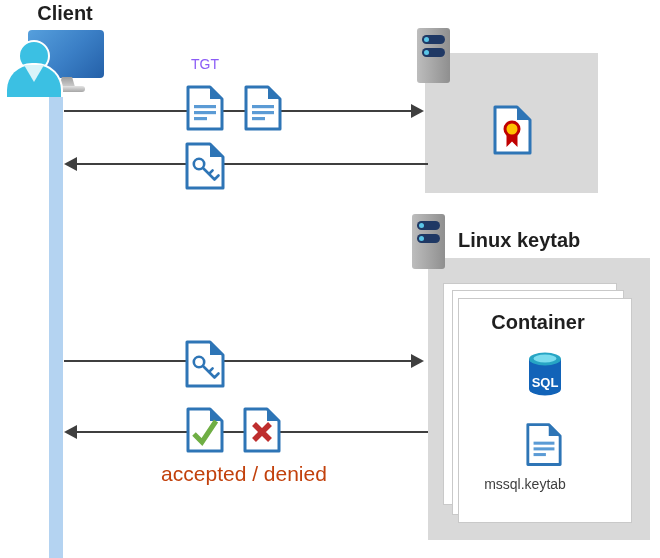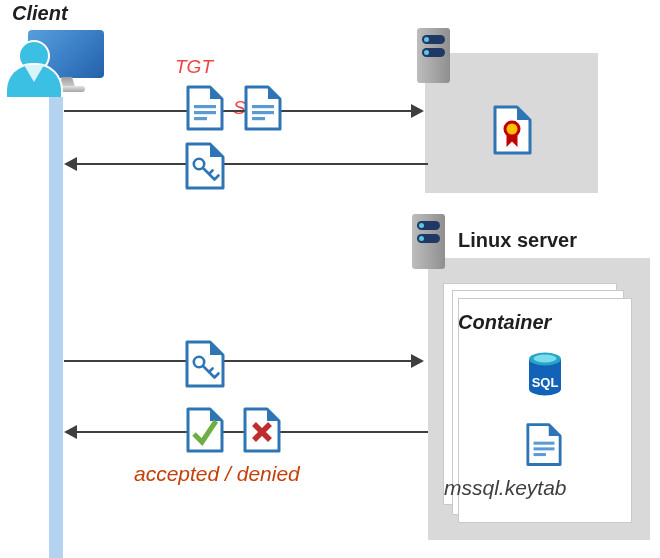--- a/index.html
+++ b/index.html
@@ -2,22 +2,22 @@
 <html><head>
 <meta charset="utf-8">
 <style>
   html,body{margin:0;padding:0;background:#fff;}
   #stage{
     position:relative;width:660px;height:558px;overflow:hidden;background:#fff;
     font-family:"Liberation Sans",sans-serif;
   }
   .abs{position:absolute;}
   .title{font-weight:bold;font-size:20px;color:#1f1f1f;line-height:25px;}
-  .plain{font-size:19px;color:#ef4444;}
-  .center{font-style:italic;}
+  .plain{font-size:14px;color:#8b5cf6;}
+  .center{text-align:center;}
 
   
   .panel{background:#d9d9d9;}
   .card{background:#fff;border:1px solid #c9c9c9;box-sizing:border-box;}
 
   
   .server{width:33px;height:55px;border-radius:3px;
     background:linear-gradient(90deg,#bdbdbd,#8f8f8f);z-index:6;}
   .server .pill{position:absolute;left:5px;width:23px;height:9px;border-radius:5px;background:#1f3864;}
   .server .pill .led{position:absolute;left:2px;top:2px;width:5px;height:5px;border-radius:50%;background:#5bc6e8;}
@@ -162,21 +162,21 @@
 
   <div class="abs panel" style="left:428px;top:258px;width:222px;height:282px;z-index:1;"></div>
   <div class="abs server" style="left:412px;top:214px;">
     <div class="pill" style="top:7px;">
         <div class="led"></div>
       </div>
     <div class="pill" style="top:20px;">
         <div class="led"></div>
       </div>
   </div>
-  <div class="abs title" style="left:458px;top:228px;width:190px;z-index:6;">Linux server</div>
+  <div class="abs title" style="left:458px;top:228px;width:190px;z-index:6;">Linux keytab</div>
 
   <div class="abs card" style="left:443px;top:283px;width:174px;height:222px;z-index:2;"></div>
   <div class="abs card" style="left:452px;top:290px;width:172px;height:225px;z-index:2;"></div>
   <div class="abs card" style="left:458px;top:298px;width:174px;height:225px;z-index:3;"></div>
 
   <div class="abs title center" style="left:458px;top:310px;width:160px;z-index:4;">Container</div>
 
   <div class="abs doc" style="left:527px;top:350px;">
     <svg width="36" height="48" viewBox="0 0 36 48">
       <path d="M2 9 v30 a16 6.5 0 0 0 32 0 v-30 z" fill="#1263B8"></path>
@@ -189,15 +189,15 @@
   <div class="abs doc" style="left:525px;top:421px;">
     <svg width="38" height="47" viewBox="0 0 40 48">
       <path d="M3 3 H25 L37 15 V45 H3 Z" fill="#fff" stroke="#2E75B6" stroke-width="3" stroke-linejoin="round"></path>
       <path d="M25 3 L37 15 L25 15 Z" fill="#2E75B6"></path>
       <rect x="9" y="21" width="22" height="3.2" fill="#5B9BD5"></rect>
       <rect x="9" y="27" width="22" height="3.2" fill="#5B9BD5"></rect>
       <rect x="9" y="33" width="13" height="3.2" fill="#5B9BD5"></rect>
     </svg>
   </div>
 
-  <div class="abs plain center" style="left:444px;top:476px;width:182px;font-size:21px;color:#3f3f3f;z-index:4;">mssql.keytab</div>
+  <div class="abs plain center" style="left:434px;top:476px;width:182px;font-size:14px;color:#3f3f3f;z-index:4;">mssql.keytab</div>
 
 </div>
 
 </body></html>

